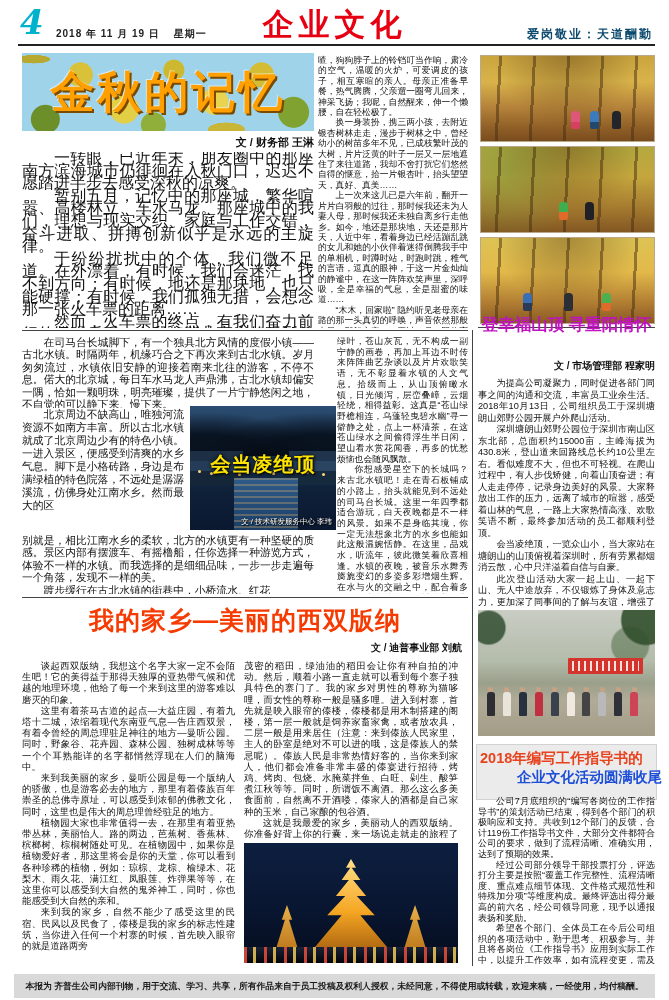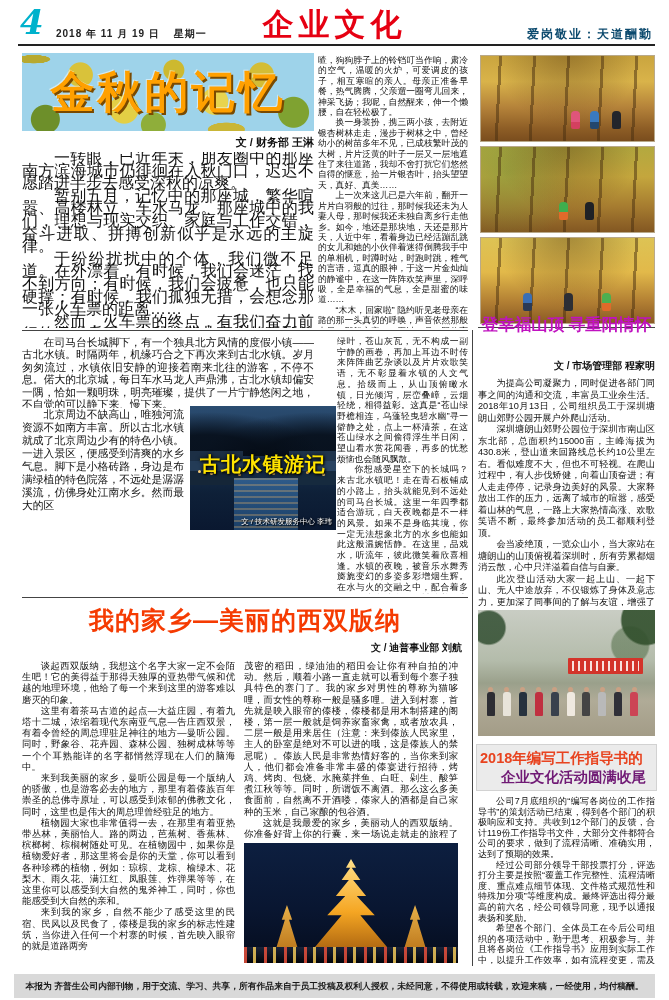--- a/index.html
+++ b/index.html
@@ -81,23 +81,23 @@
   .a3-photo::before{content:"";position:absolute;inset:0;
     background:radial-gradient(circle at 6% 14%, rgba(40,70,40,.8) 0 16px, transparent 18px),
                radial-gradient(circle at 95% 8%, rgba(50,80,45,.9) 0 24px, transparent 26px),
                radial-gradient(circle at 86% 28%, rgba(70,100,60,.5) 0 18px, transparent 20px);}
   .banner{position:absolute;right:7%;top:38%;width:42%;height:13%;background:#d3342b;border-radius:1px;}
   .banner::after{content:"";position:absolute;inset:3px 4px;
     background:repeating-linear-gradient(90deg, rgba(255,255,255,.85) 0 2px, transparent 2px 6px);}
   .fig{position:absolute;bottom:16%;width:8px;height:24px;border-radius:3px 3px 1px 1px;}
   .fig::before{content:"";position:absolute;top:-5px;left:1.5px;width:5px;height:5px;border-radius:50%;background:#caa184;}
   
-  .a5-titlebox{left:476px;top:744px;width:181px;height:47px;background:#ebebeb;border:1px solid #d2d2d2;box-sizing:border-box;}
+  .a5-titlebox{left:476px;top:744px;width:181px;height:56px;background:#ebebeb;border:1px solid #d2d2d2;box-sizing:border-box;}
   .a5-t1{font-size:14.5px;font-weight:bold;color:#e8431f;padding:4px 0 0 3px;white-space:nowrap;}
-  .a5-t2{font-size:14.5px;font-weight:bold;color:#701a75;padding-left:24px;white-space:nowrap;}
+  .a5-t2{font-size:14.5px;font-weight:bold;color:#1d4ed8;padding-left:40px;white-space:nowrap;}
   .a5-body{left:478px;top:796px;width:177px;height:168px;overflow:hidden;font-size:9px;line-height:10.6px;}
   
   .a4-title{left:22px;top:604px;width:446px;text-align:center;font-size:25px;font-weight:bold;color:#f53b02;letter-spacing:1px;}
   .a4-byline{left:22px;top:641px;width:440px;text-align:right;font-size:10px;font-weight:bold;}
   .a4-col1{left:22px;top:660px;width:213px;height:303px;overflow:hidden;font-size:9.4px;line-height:11.2px;}
   .a4-col2{left:244px;top:660px;width:214px;height:178px;overflow:hidden;font-size:9.4px;line-height:11.2px;}
   .a4-photo{left:244px;top:843px;width:214px;height:120px;overflow:hidden;
     background:linear-gradient(180deg,#0d1f40 0%,#091631 55%,#050c1d 100%);}
   .pagoda{position:absolute;left:50%;bottom:16px;transform:translateX(-50%);width:72px;height:88px;
     background:linear-gradient(180deg,#ffe08a 0%,#f5a623 60%,#b36b12 100%);
@@ -128,21 +128,21 @@
   <div class="abs motto">爱岗敬业：天道酬勤</div>
   <div class="abs hdr-rule"></div>
 
   <div class="abs a1-hero">
     <div class="a1-hero-title">金秋的记忆</div>
   </div>
   <div class="abs a1-byline">文 / 财务部 王淋</div>
   <div class="abs a1-col1 just">
     <p>一转眼，已近年末，朋友圈中的那座南方滨海城市仍徘徊在入秋门口，迟迟不愿踏进半步去感受深秋的凉爽。</p>
     <p>暂别五月，记忆中的那座城，繁华喧嚣、高楼林立、车水马龙。那座城中的我们，理想与现实交织、家庭与工作交错，奋斗进取、拼搏创新似乎是永远的主旋律。</p>
-    <p>于纷纷扰扰中的个体，我们微不足道。在外漂着，有时候，我们会迷茫，找不到方向；有时候，我们会疲惫，也只能硬撑；有时候，我们孤独无措，会想念那一张火车票的距离……</p>
+    <p>于纷纷扰扰中的个体，我们微不足道。在外漂着，有时候，我们会迷茫，找不到方向；有时候，地还是那块地，也只能硬撑；有时候，我们孤独无措，会想念那一张火车票的距离……</p>
     <p>然而，火车票的终点，有我们奋力前行的坚强后盾，有我们背井离乡的强烈希冀。此时的家乡已有初冬清寒的样子，清晨薄雾朦胧，院子里的小鸡叽叽喳</p>
   </div>
   <div class="abs a1-col2 just">
     <p class="cont">喳，狗狗脖子上的铃铛叮当作响，肃冷的空气，温暖的火炉，可爱调皮的孩子，相互寒暄的亲人。母亲正准备早餐，热气腾腾，父亲遛一圈弯儿回来，神采飞扬；我呢，自然醒来，伸一个懒腰，自在轻松极了。</p>
     <p>换一身装扮，携三两小孩，去附近银杏树林走走，漫步于树林之中，曾经幼小的树苗多年不见，已成枝繁叶茂的大树，片片泛黄的叶子一层又一层地遮住了来往道路，我却不舍打扰它们悠然自得的惬意，拾一片银杏叶，抬头望望天，真好、真美……</p>
     <p>上一次来这儿已是六年前，翻开一片片白羽般的过往，那时候我还未为人妻人母，那时候我还未独自离乡行走他乡。如今，地还是那块地，天还是那片天，人近中年，看着身边已经活蹦乱跳的女儿和她的小伙伴着迷得倒腾我手中的单相机，时蹲时站，时跑时跳，稚气的言语，逗真的眼神，于这一片金灿灿的静谧中，在这一阵阵欢笑声里，深呼吸，全是幸福的气息，全是甜蜜的味道……</p>
     <p>“木木，回家啦” 隐约听见老母亲在路的那一头真切的呼唤，声音依然那般力量，那般心安……再过一月，即将离家，携着所有的羁绊摸爬滚打，余生不长，人在路上，家永远在心中。</p>
   </div>
   <div class="abs a1-photos">
     <div class="photo-autumn pa1">
@@ -171,22 +171,26 @@
       <p>在司马台长城脚下，有一个独具北方风情的度假小镇——古北水镇。时隔两年，机缘巧合之下再次来到古北水镇。岁月匆匆流过，水镇依旧安静的迎接着南来北往的游客，不停不息。偌大的北京城，每日车水马龙人声鼎沸，古北水镇却偏安一隅，恰如一颗明珠，明亮璀璨，提供了一片宁静悠闲之地，不自觉的可以静下来、慢下来。</p>
     </div>
     <div class="a2-col1-beside just">
       <p>北京周边不缺高山，唯独河流资源不如南方丰富。所以古北水镇就成了北京周边少有的特色小镇。一进入景区，便感受到清爽的水乡气息。脚下是小格砖路，身边是布满绿植的特色院落，不远处是潺潺溪流，仿佛身处江南水乡。然而最大的区</p>
     </div>
     <div class="a2-photo">
       <span class="houses-l"></span>
       <span class="houses-r"></span>
       <span class="water"></span>
       <span class="glights"></span>
-      <div class="a2-photo-title">古北水镇游记</div>
+      <div class="a2-photo-title">会当凌绝顶</div>
       <div class="a2-photo-credit">文 / 技术研发服务中心 李玮</div>
+    </div>
+    <div class="a2-col1-bottom just">
+      <p class="cont">别就是，相比江南水乡的柔软，北方的水镇更有一种坚硬的质感。景区内部有摆渡车、有摇橹船，任你选择一种游览方式，体验不一样的水镇。而我选择的是细细品味，一步一步走遍每一个角落，发现不一样的美。</p>
+      <p>踱步缓行在古北水镇的街巷中，小桥流水、红花</p>
     </div>
     <div class="a2-col2 just">
       <p class="cont">绿叶，苍山灰瓦，无不构成一副宁静的画卷，再加上耳边不时传来阵阵曲艺杂谈以及片片欢歌笑语，无不彰显着水镇的人文气息。拾级而上，从山顶俯瞰水镇，日光倾泻，层峦叠嶂，云烟轻绕，相得益彰。这真是“苍山绿野檐相连，乌蓬轻曳碧水幽”寻一僻静之处，点上一杯清茶，在这苍山绿水之间偷得浮生半日闲，望山看水赏花闻香，再多的忧愁烦恼也会随风飘散。</p>
       <p>你想感受星空下的长城吗？来古北水镇吧！走在青石板铺成的小路上，抬头就能见到不远处的司马台长城。这里一年四季都适合游玩，白天夜晚都是不一样的风景。如果不是身临其境，你一定无法想象北方的水乡也能如此这般温婉恬静。在这里，品戏水，听流年，彼此微笑着欣喜相逢。水镇的夜晚，被音乐水舞秀旖旎变幻的多姿多彩增烟生辉。在水与火的交融之中，配合着多媒体灯光和喷泉，震撼唯美，亦真亦幻。</p>
     </div>
   </div>
 
   <div class="abs a3-title">登幸福山顶 寻重阳情怀</div>
   <div class="abs a3-byline">文 / 市场管理部 程家明</div>
   <div class="abs a3-body just">

